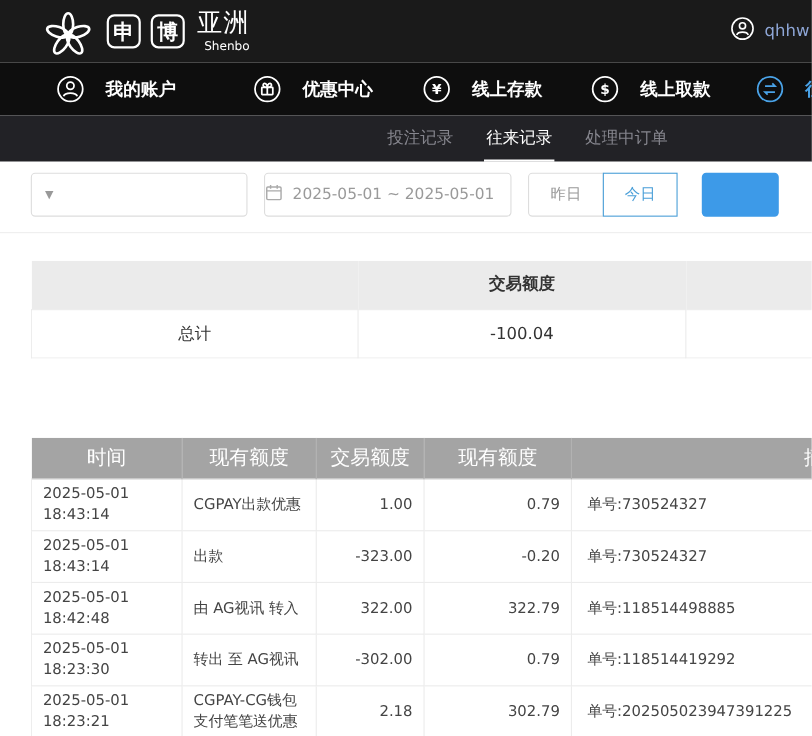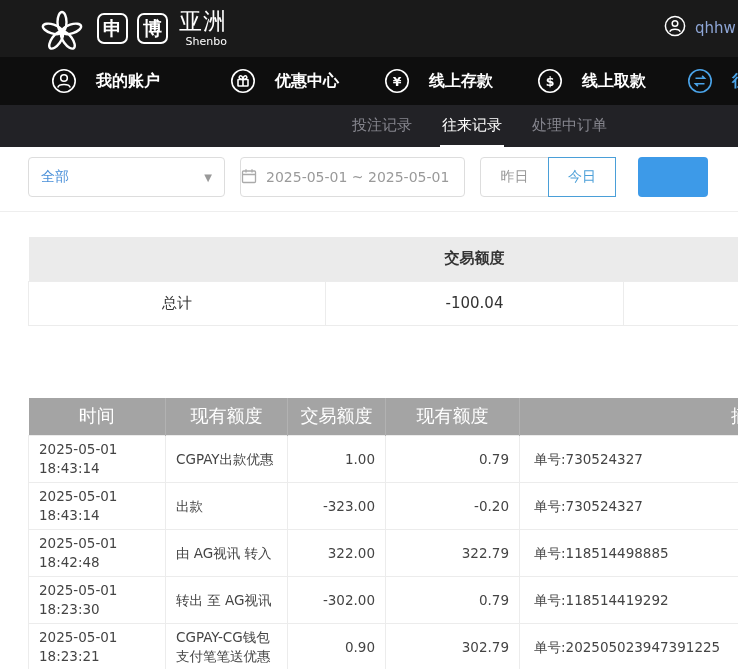--- a/index.html
+++ b/index.html
@@ -155,21 +155,20 @@
   </div>
 
 <div class="subtabs">
     <div class="subtab">投注记录</div>
     <div class="subtab active">往来记录</div>
     <div class="subtab">处理中订单</div>
   </div>
 
 <div class="filterbar">
   <div class="select-box">
-    <span class="select-value">全部</span>
     <span class="caret">▼</span>
   </div>
   <div class="date-box">
     <span>
       <svg width="16" height="16" viewBox="0 0 16 16" fill="none" stroke="#aaa" stroke-width="1.3">
         <rect x="1.5" y="3" width="13" height="11.5" rx="1"></rect>
         <path d="M1.5 6.5h13M5 1.2v3.3M11 1.2v3.3"></path>
       </svg>
     </span>
     <span>2025-05-01 ~ 2025-05-01</span>
@@ -246,19 +245,19 @@
         <tr>
           <td class="col0">2025-05-01 18:23:30</td>
           <td class="col1">转出 至 AG视讯</td>
           <td class="col2">-302.00</td>
           <td class="col3">0.79</td>
           <td class="col4">单号:118514419292</td>
         </tr>
         <tr>
           <td class="col0">2025-05-01 18:23:21</td>
           <td class="col1">CGPAY-CG钱包支付笔笔送优惠</td>
-          <td class="col2">0.90</td>
+          <td class="col2">2.18</td>
           <td class="col3">302.79</td>
           <td class="col4">单号:202505023947391225</td>
         </tr>
       </tbody>
   </table>
 </div>
 
 </body></html>

